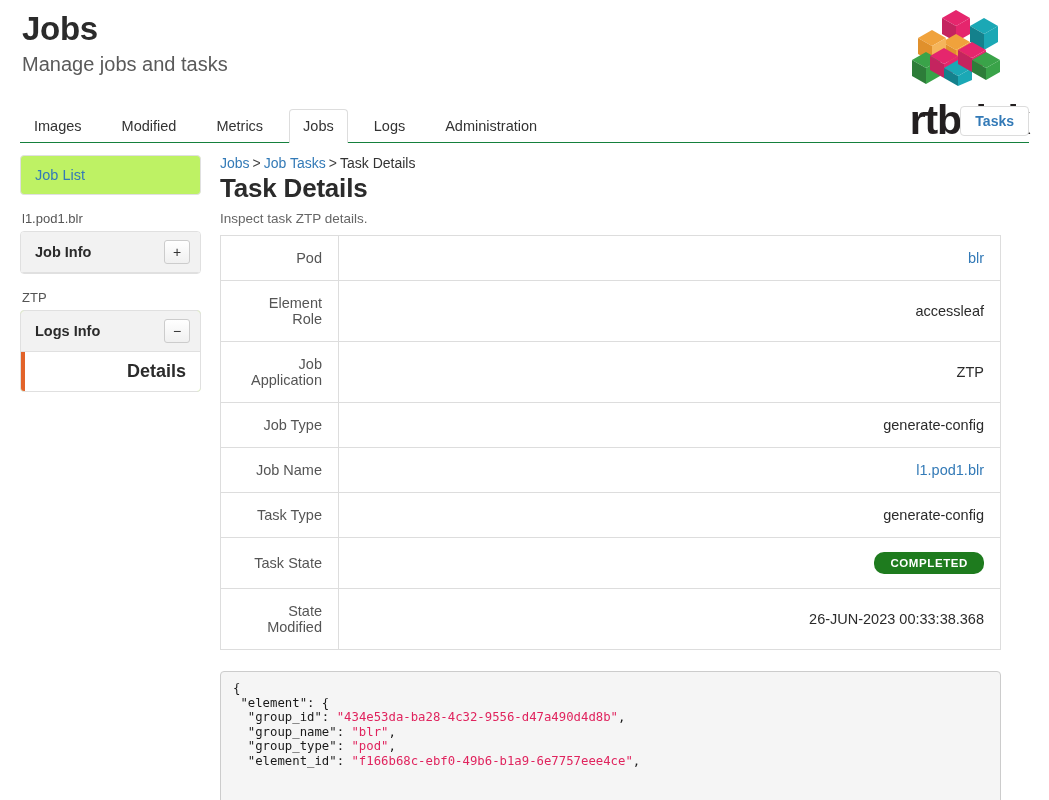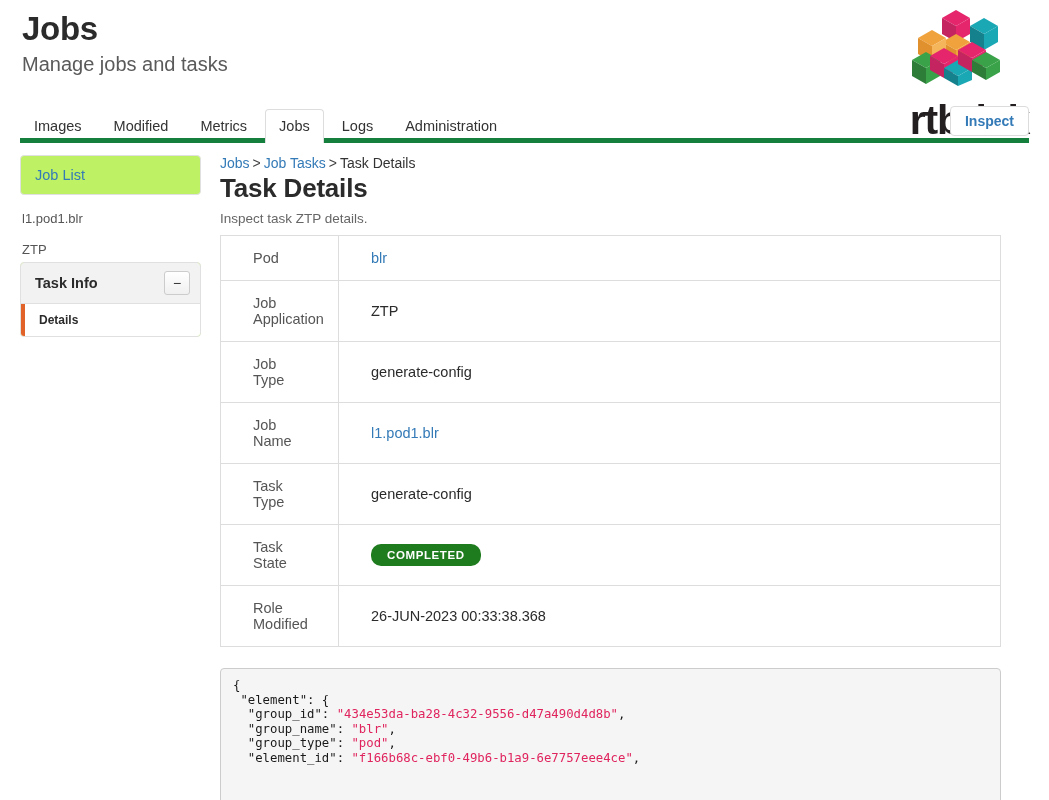--- a/index.html
+++ b/index.html
@@ -54,24 +54,24 @@
     color: #231f20;
     letter-spacing: -1.2px;
     line-height: 1;
   }
 
   
   .tabbar {
     position: relative;
     margin: 8px 20px 0 20px;
     height: 35px;
-    border-bottom: 5px solid #15803d;
+    border-bottom: 1px solid #15803d;
     display: flex;
     align-items: flex-start;
-    gap: 4px;
+    gap: 12px;
   }
   .tab {
     padding: 7px 13px 8px 13px;
     font-size: 14.5px;
     color: #333333;
     line-height: 1.25;
     border: 1px solid transparent;
     border-bottom: none;
     position: relative;
     top: 1px;
@@ -152,26 +152,27 @@
     line-height: 1;
     display: flex;
     align-items: center;
     justify-content: center;
     cursor: pointer;
     font-family: "Liberation Sans", sans-serif;
     padding: 0;
   }
   .side-item {
     padding: 9px 14px;
-    font-size: 12px;
+    font-size: 18px;
     font-weight: bold;
     color: #2b2b2b;
     background: #ffffff;
     border-left: 4px solid transparent;
     cursor: pointer;
+    text-align: right;
   }
   .side-item.active { border-left-color: #e2632a; }
 
   
   .breadcrumb {
     font-size: 14px;
     color: #444444;
     margin-bottom: 2px;
   }
   .breadcrumb a {
@@ -197,24 +198,25 @@
 
   table.detail-table {
     border-collapse: collapse;
     width: 781px;
     table-layout: fixed;
     background: #ffffff;
   }
   table.detail-table tr { border: 1px solid #dddddd; }
   table.detail-table td {
     border: 1px solid #dddddd;
-    padding: 14px 32px;
+    padding: 14px 16px;
     font-size: 14.5px;
     vertical-align: middle;
     height: 45px;
+    text-align: right;
   }
   td.key {
     width: 118px;
     color: #555555;
     padding-left: 17px;
   }
   td.val { color: #2b2b2b; padding-left: 18px; }
   td.val a { color: #337ab7; text-decoration: none; cursor: pointer; }
 
   .badge {
@@ -297,39 +299,45 @@
   </div>
 </div>
 
 <div class="tabbar">
   <div class="tab">Images</div>
   <div class="tab">Modified</div>
   <div class="tab">Metrics</div>
   <div class="tab active">Jobs</div>
   <div class="tab">Logs</div>
   <div class="tab">Administration</div>
-  <button class="logout-btn">Inspect</button>
+  <button class="logout-btn">Tasks</button>
 </div>
 
 <div class="layout">
 
   <div class="sidebar">
 
     <div class="side-box">
       <div class="side-link-row">Job List</div>
     </div>
 
     <div class="side-group-label">l1.pod1.blr</div>
 
-
-    <div class="side-group-label">ZTP</div>
-
     <div class="side-box">
       <div class="side-header">
-        <span class="side-header-title">Task Info</span>
+        <span class="side-header-title">Job Info</span>
+        <button class="toggle-btn">+</button>
+      </div>
+    </div>
+
+    <div class="side-group-label">ZTP</div>
+
+    <div class="side-box">
+      <div class="side-header">
+        <span class="side-header-title">Logs Info</span>
         <button class="toggle-btn">−</button>
       </div>
       <div class="side-item active">Details</div>
     </div>
 
   </div>
 
   <div class="content">
 
     <div class="breadcrumb">
@@ -339,41 +347,45 @@
     <h1 class="content-title">Task Details</h1>
     <div class="content-sub">Inspect task ZTP details.</div>
 
     <table class="detail-table">
       <tbody>
         <tr>
           <td class="key">Pod</td>
           <td class="val"><a>blr</a></td>
         </tr>
         <tr>
+          <td class="key">Element Role</td>
+          <td class="val">accessleaf</td>
+        </tr>
+        <tr>
           <td class="key">Job Application</td>
           <td class="val">ZTP</td>
         </tr>
         <tr>
           <td class="key">Job Type</td>
           <td class="val">generate-config</td>
         </tr>
         <tr>
           <td class="key">Job Name</td>
           <td class="val"><a>l1.pod1.blr</a></td>
         </tr>
         <tr>
           <td class="key">Task Type</td>
           <td class="val">generate-config</td>
         </tr>
         <tr>
           <td class="key">Task State</td>
           <td class="val"><span class="badge">COMPLETED</span></td>
         </tr>
         <tr>
-          <td class="key">Role Modified</td>
+          <td class="key">State Modified</td>
           <td class="val">26-JUN-2023 00:33:38.368</td>
         </tr>
       </tbody>
     </table>
 
     <div class="code-block"><span class="pun">{</span>
  <span class="key">"element"</span><span class="pun">: </span><span class="pun">{</span>
   <span class="key">"group_id"</span><span class="pun">: </span><span class="str">"434e53da-ba28-4c32-9556-d47a490d4d8b"</span><span class="pun">,</span>
   <span class="key">"group_name"</span><span class="pun">: </span><span class="str">"blr"</span><span class="pun">,</span>
   <span class="key">"group_type"</span><span class="pun">: </span><span class="str">"pod"</span><span class="pun">,</span>

